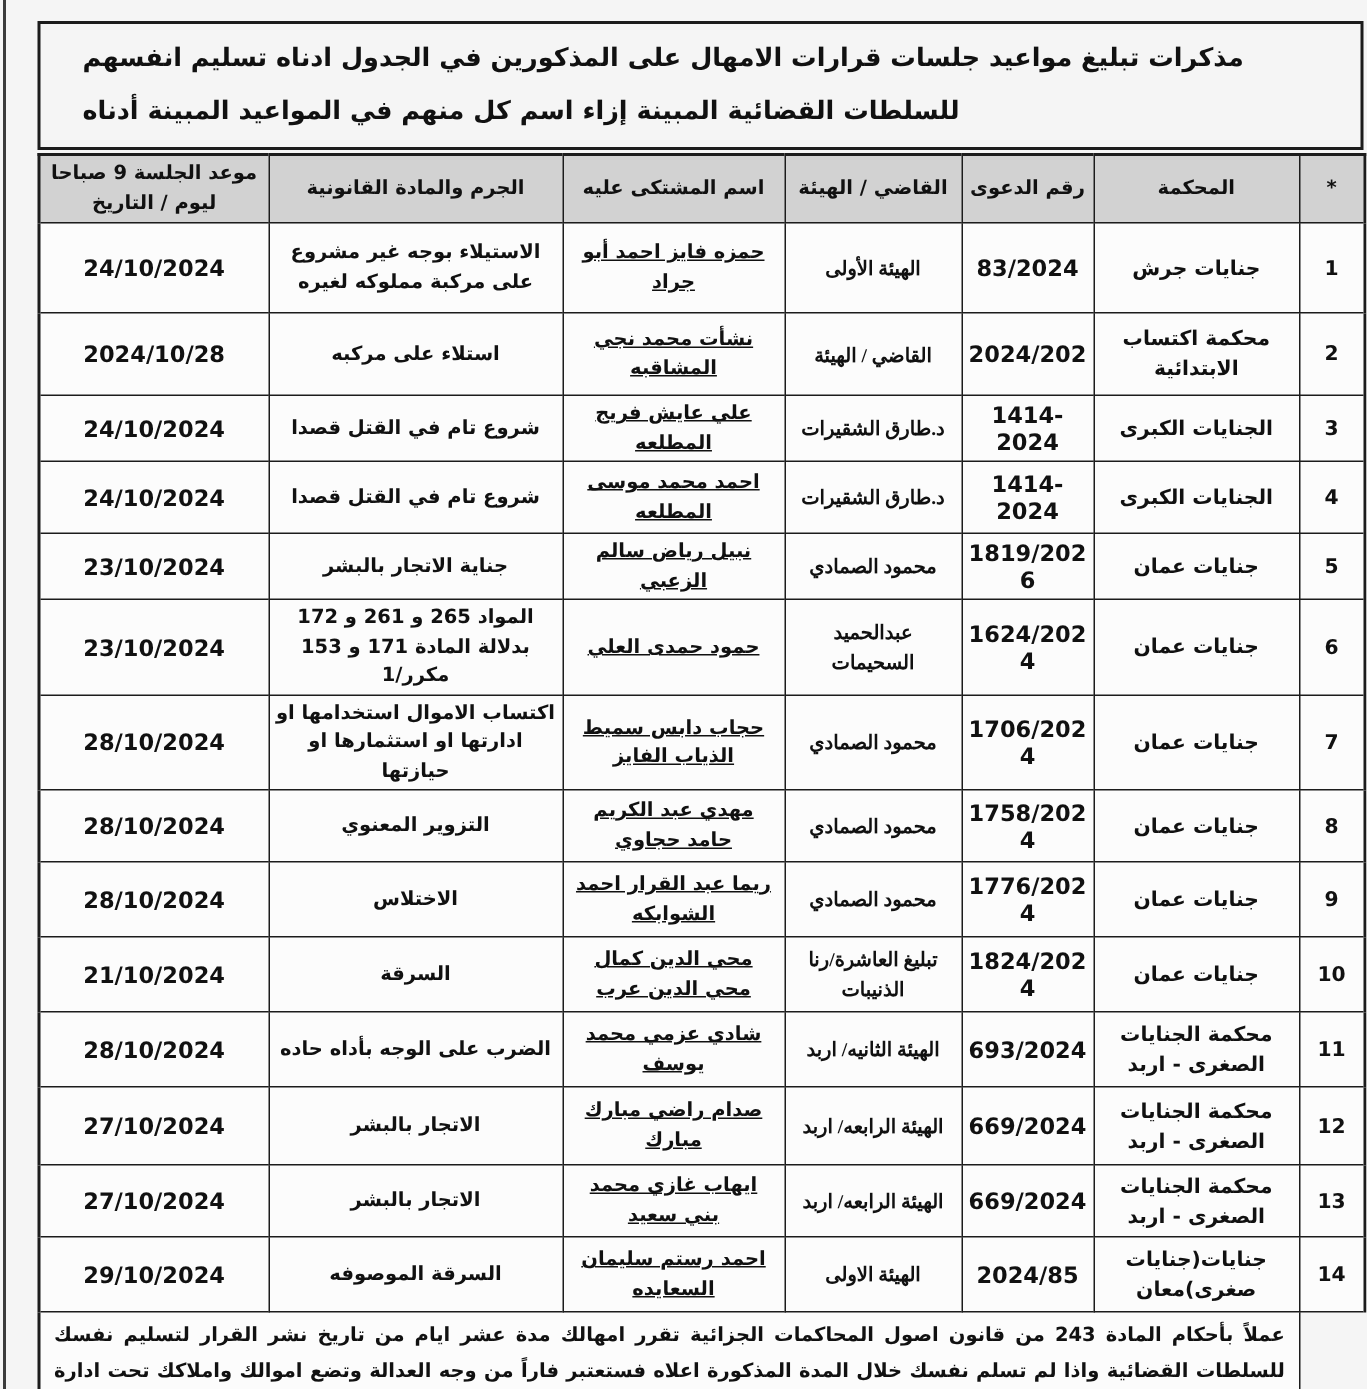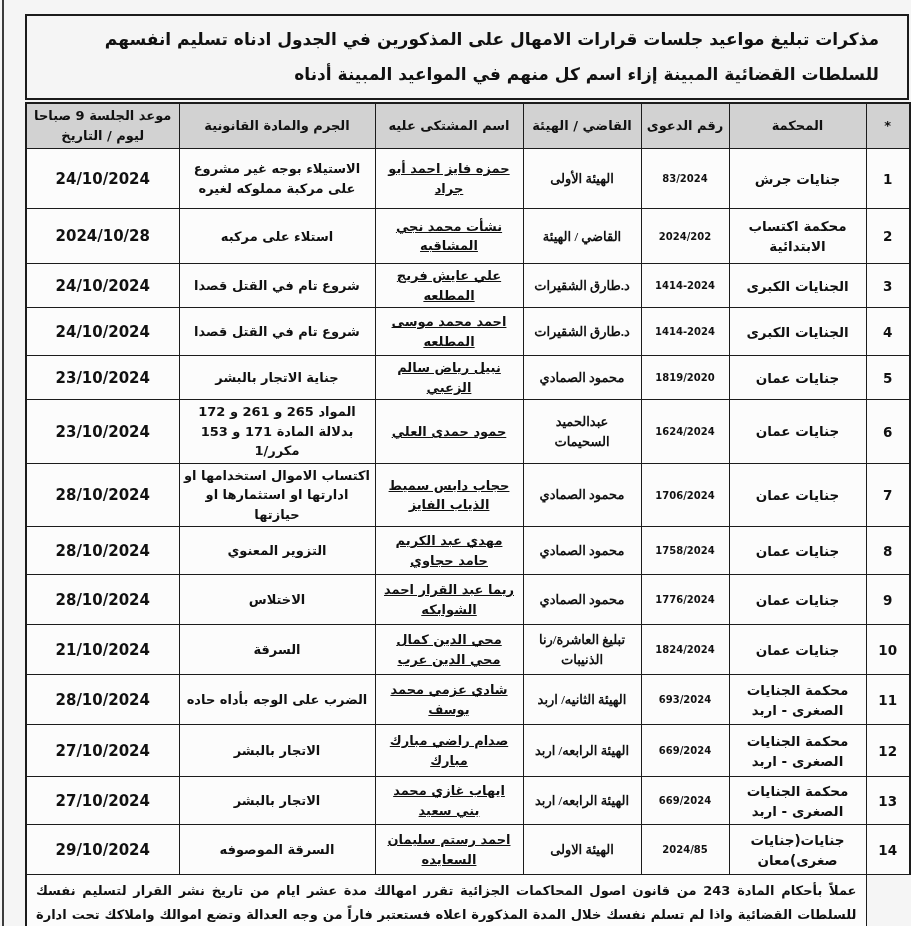--- a/index.html
+++ b/index.html
@@ -11,41 +11,41 @@
     font-family:"DejaVu Sans",sans-serif;
     font-weight:bold;
     color:#111;
   }
   .left-rule{position:absolute;left:2px;top:0;width:2px;height:926px;background:#3c3c3c;}
   .content{position:absolute;left:25px;top:14px;width:884px;}
   .title-box{
     border:2px solid #1c1c1c;
     min-height:86px;
     display:flex;align-items:center;justify-content:center;
-    text-align:right;direction:rtl;
+    text-align:left;direction:rtl;
     font-size:17px;line-height:2.05;
     padding:2px 28px;box-sizing:border-box;
   }
   table.main{
     width:100%;border-collapse:collapse;table-layout:fixed;
     margin-top:2px;direction:rtl;
   }
   th,td{
     border:1px solid #1c1c1c;
     text-align:center;vertical-align:middle;
     padding:2px 4px;background:#fcfcfc;
     word-wrap:break-word;
   }
   thead th{background:#d2d2d2;border-top-width:2px;font-size:13px;line-height:1.55;}
   thead tr{height:45px;}
   th.h-idx,td.c-idx{border-right-width:2px;}
   th.h-date,td.c-date{border-left-width:2px;}
   td.c-idx{font-size:13.5px;}
   td.c-court{font-size:13.5px;line-height:1.5;}
-  td.c-case{font-size:10px;direction:ltr;text-align:center;}
+  td.c-case{font-size:15px;direction:ltr;text-align:center;}
   td.c-judge{font-size:13px;line-height:1.5;font-family:Liberation Serif, serif;}
   td.c-name{font-size:13px;line-height:1.5;text-decoration:underline;}
   td.c-crime{font-size:13px;line-height:1.5;}
   td.c-date{font-size:15px;direction:ltr;}
   tbody.rows tr:nth-child(1){height:60px;}
   tbody.rows tr:nth-child(2){height:55px;}
   tbody.rows tr:nth-child(3){height:42px;}
   tbody.rows tr:nth-child(4){height:48px;}
   tbody.rows tr:nth-child(5){height:32px;}
   tbody.rows tr:nth-child(6){height:42px;}
@@ -132,21 +132,21 @@
     <td class="c-court">الجنايات الكبرى</td>
     <td class="c-case">1414-2024</td>
     <td class="c-judge">د.طارق الشقيرات</td>
     <td class="c-name">احمد محمد موسى المطلعه</td>
     <td class="c-crime">شروع تام في القتل قصدا</td>
     <td class="c-date">24/10/2024</td>
   </tr>
         <tr>
     <td class="c-idx">5</td>
     <td class="c-court">جنايات عمان</td>
-    <td class="c-case">1819/2020</td>
+    <td class="c-case">1819/2026</td>
     <td class="c-judge">محمود الصمادي</td>
     <td class="c-name">نبيل رياض سالم الزعبي</td>
     <td class="c-crime">جناية الاتجار بالبشر</td>
     <td class="c-date">23/10/2024</td>
   </tr>
         <tr>
     <td class="c-idx">6</td>
     <td class="c-court">جنايات عمان</td>
     <td class="c-case">1624/2024</td>
     <td class="c-judge">عبدالحميد السحيمات</td>

